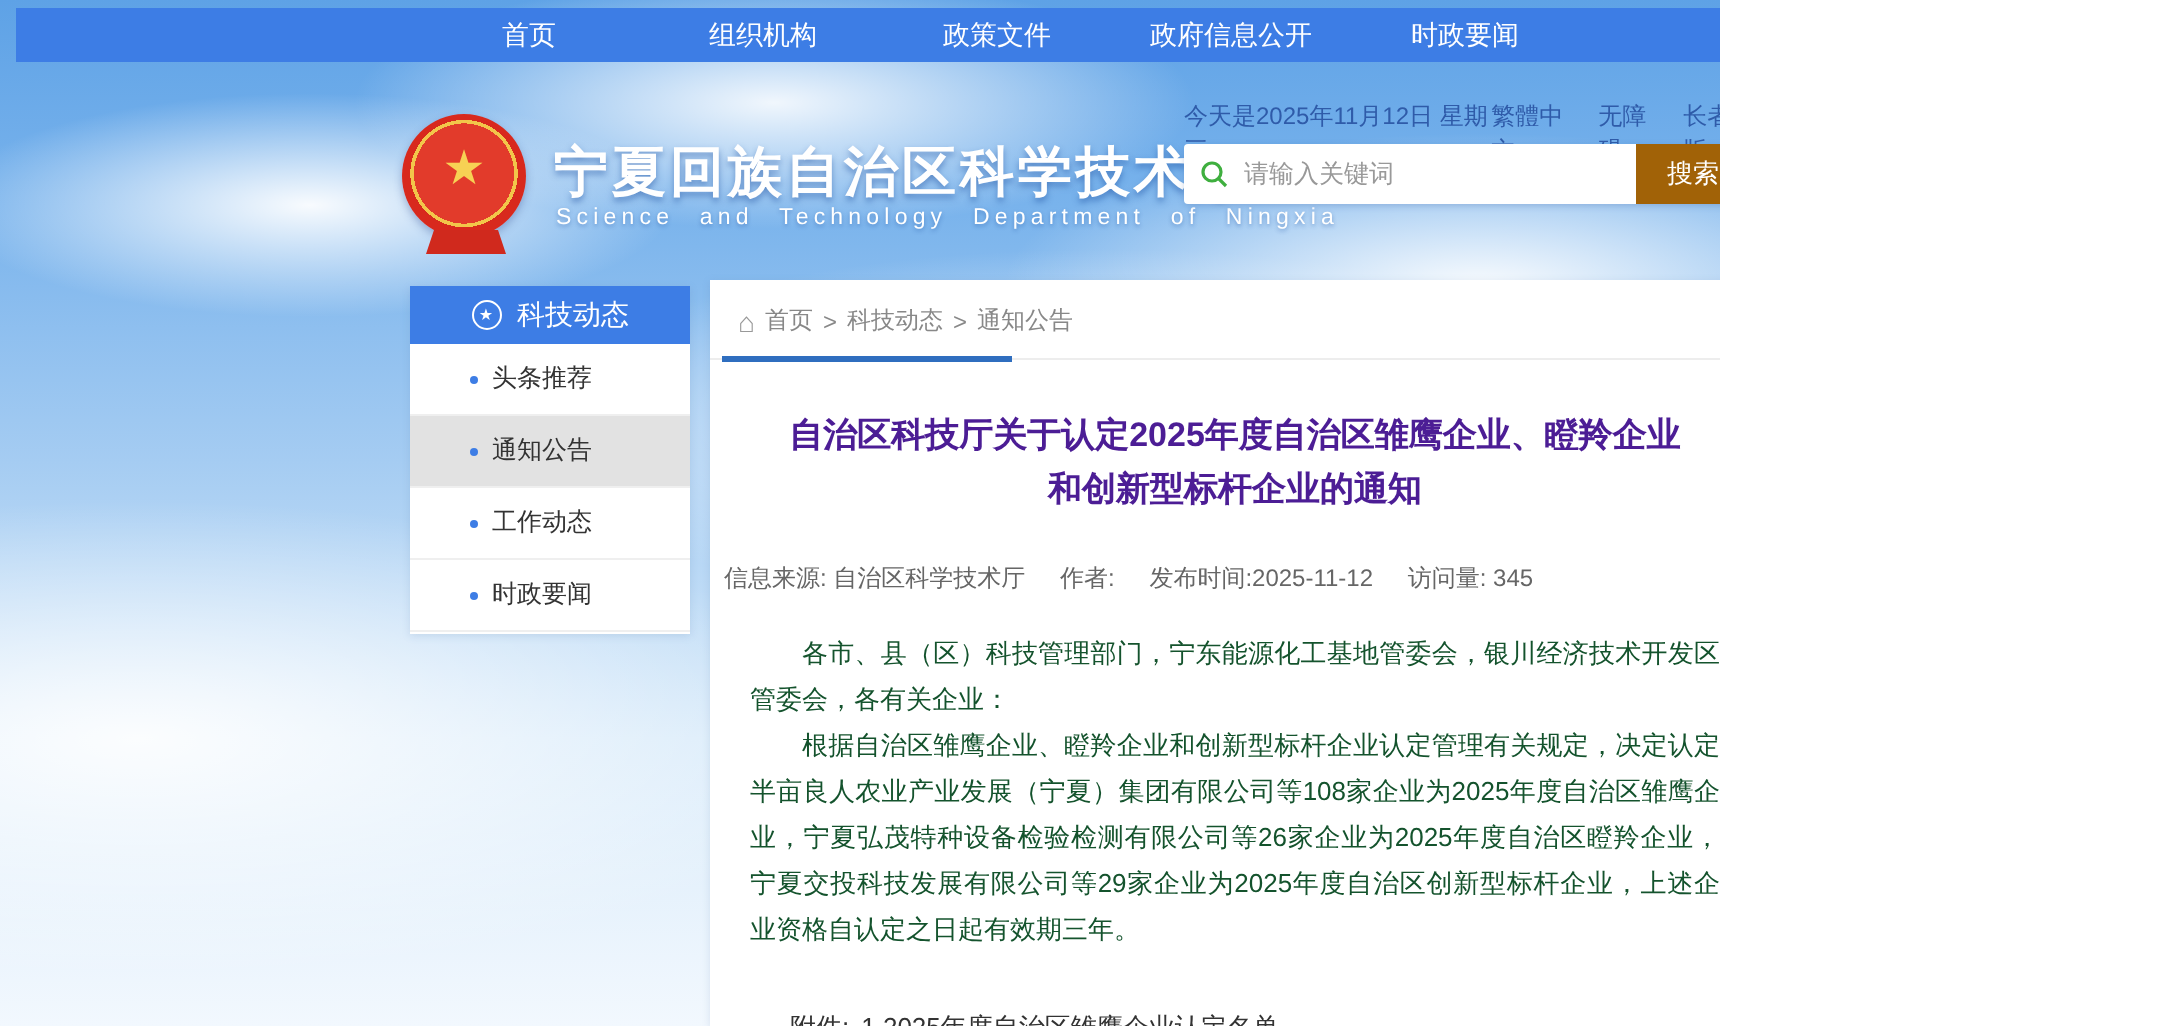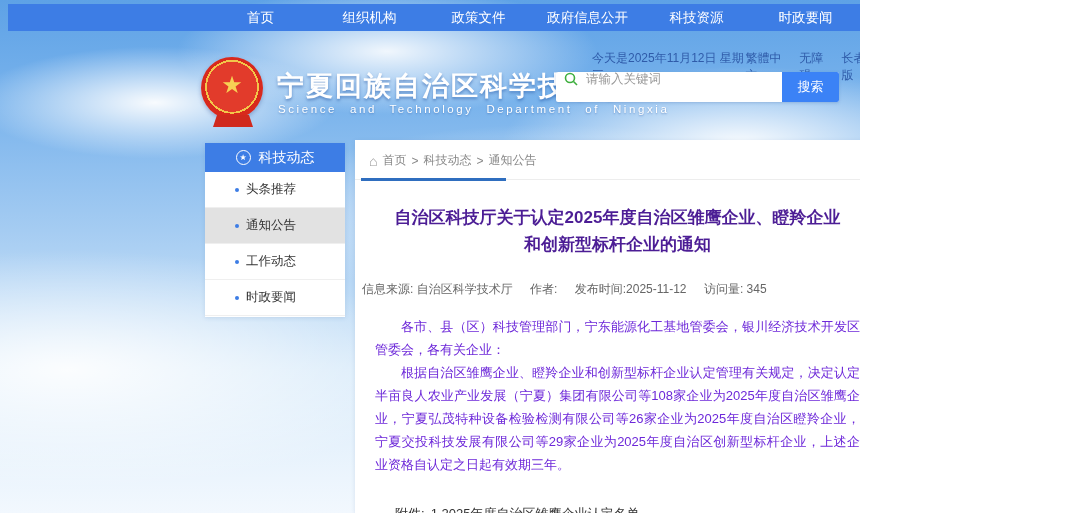--- a/index.html
+++ b/index.html
@@ -37,28 +37,28 @@
     text-shadow:0 2px 3px rgba(30,80,160,.5); }
   .site-subtitle { position:absolute; left:278px; top:103px; color:#fff;
     font-size:11.5px; letter-spacing:2.6px; word-spacing:7px;
     text-shadow:0 1px 2px rgba(30,80,160,.45); }
 
   .utility-row { position:absolute; left:592px; top:50px; width:283px;
     display:flex; justify-content:space-between; font-size:12px; color:#2f5ba9; }
   .utility-links { display:flex; gap:9px; }
   .utility-links span { cursor:pointer; }
 
-  .searchbar { position:absolute; left:556px; top:72px; width:283px; height:30px;
-    background:#fff; border-radius:2px; display:flex; align-items:flex-start;
+  .searchbar { position:absolute; left:592px; top:72px; width:283px; height:30px;
+    background:#fff; border-radius:2px; display:flex; align-items:center;
     box-shadow:0 1px 3px rgba(50,90,160,.25); }
   .search-icon { width:30px; display:flex; align-items:center; justify-content:center; }
   .search-input { flex:1; border:0; outline:0; font-size:12.5px; color:#333;
     font-family:inherit; background:transparent; }
   .search-input::placeholder { color:#999; }
-  .search-btn { width:57px; height:30px; border:0; background:#3b82f6; color:#fff;
+  .search-btn { width:57px; height:30px; border:0; background:#a16207; color:#fff;
     font-size:13px; cursor:pointer; border-radius:0 2px 2px 0; font-family:inherit; }
 
   
   .sidebar { position:absolute; left:205px; top:143px; width:140px;
     background:#fff; box-shadow:0 1px 4px rgba(90,120,170,.18); padding-bottom:1px; }
   .sidebar-head { height:29px; background:#3d7de5; color:#fff; display:flex;
     align-items:center; justify-content:center; gap:8px; font-size:14px; }
   .sidebar-head-icon { width:15px; height:15px; border:1.5px solid #fff;
     border-radius:50%; display:flex; align-items:center; justify-content:center;
     font-size:8px; line-height:1; color:#fff; }
@@ -77,39 +77,38 @@
   .home-icon { font-size:14px; color:#999; line-height:1; }
   .crumb { cursor:pointer; }
   .rule-wrap { position:relative; margin-top:9px; margin-right:14px; height:3px; }
   .rule-gray { position:absolute; left:0; right:0; top:1px; height:1px; background:#ededed; }
   .rule-blue { position:absolute; left:6px; top:0; width:145px; height:3px; background:#2f6ebf; }
 
   .article-title { margin-top:23px; text-align:center; font-size:17px;
     font-weight:bold; color:#4c1d95; line-height:27px; }
   .article-meta { margin-top:23px; text-align:left; font-size:12px; color:#666; }
   .article-meta span { margin:0 7px; }
-  .article-body { margin:17px 20px 0 20px; font-size:13px; color:#6d28d9;
+  .article-body { margin:17px 20px 0 20px; font-size:13px; color:#14532d;
     line-height:23px; text-align:justify; }
   .article-body p { text-indent:2em; }
 
   .attachments { margin:27px 0 0 40px; font-size:13px; color:#333; display:flex; }
   .attach-label { line-height:22px; margin-right:6px; }
   .attach-list div { line-height:22px; cursor:pointer; }
 </style>
 </head>
 <body>
 
 <div class="stage">
 
   <nav class="topnav">
     <div class="nav-item">首页</div>
     <div class="nav-item">组织机构</div>
     <div class="nav-item">政策文件</div>
     <div class="nav-item">政府信息公开</div>
-    <div class="nav-item">科技资源</div>
     <div class="nav-item">时政要闻</div>
   </nav>
 
   <div class="emblem">
     <div class="emblem-circle">
       <span class="emblem-star">★</span>
     </div>
     <div class="emblem-ribbon"></div>
   </div>
   <div class="site-title">宁夏回族自治区科学技术厅</div>

